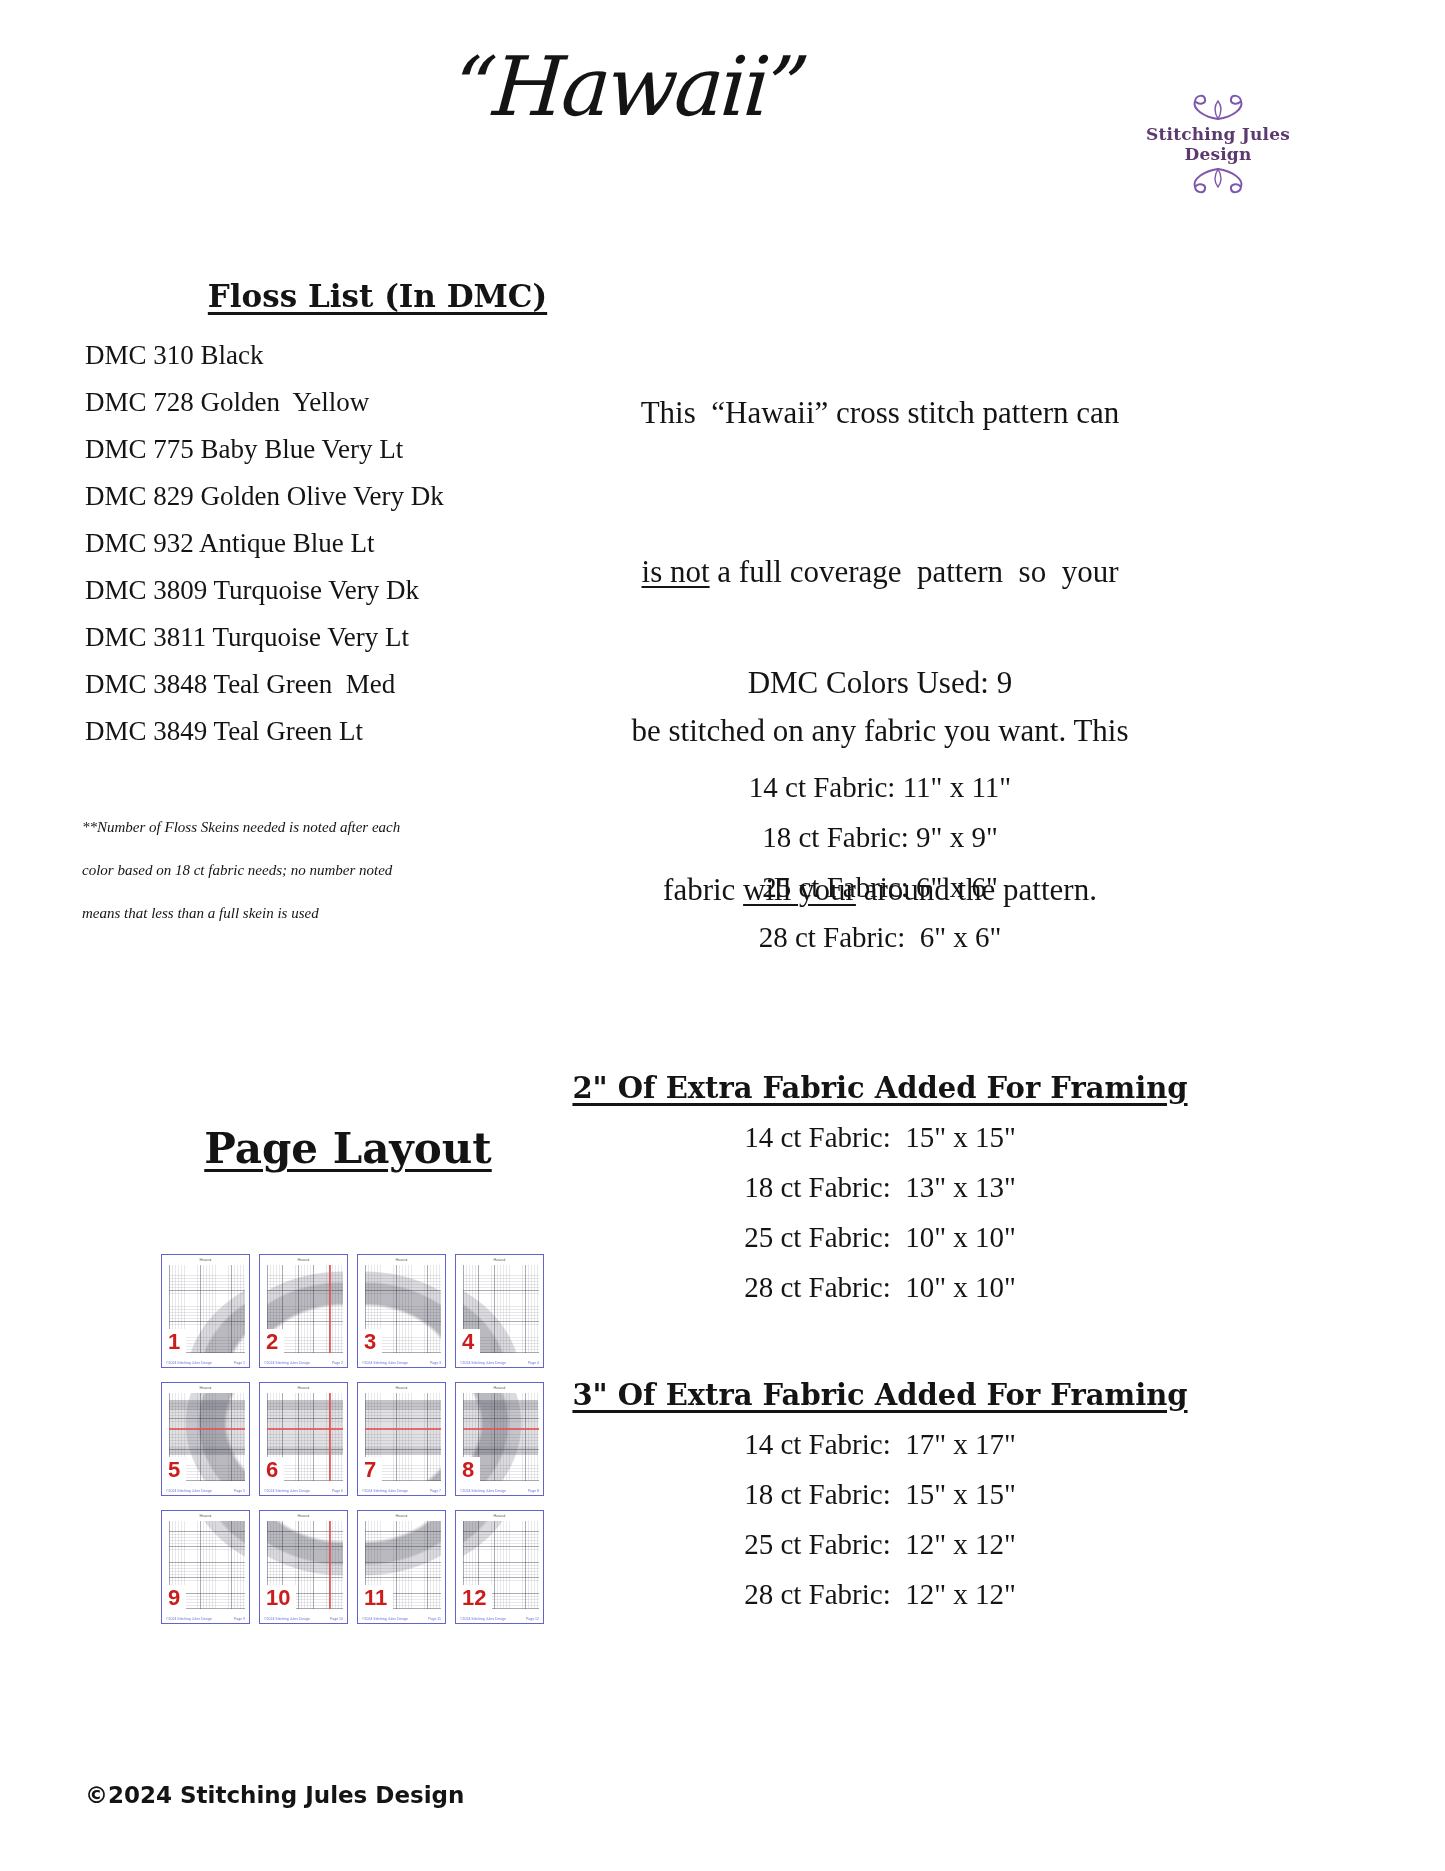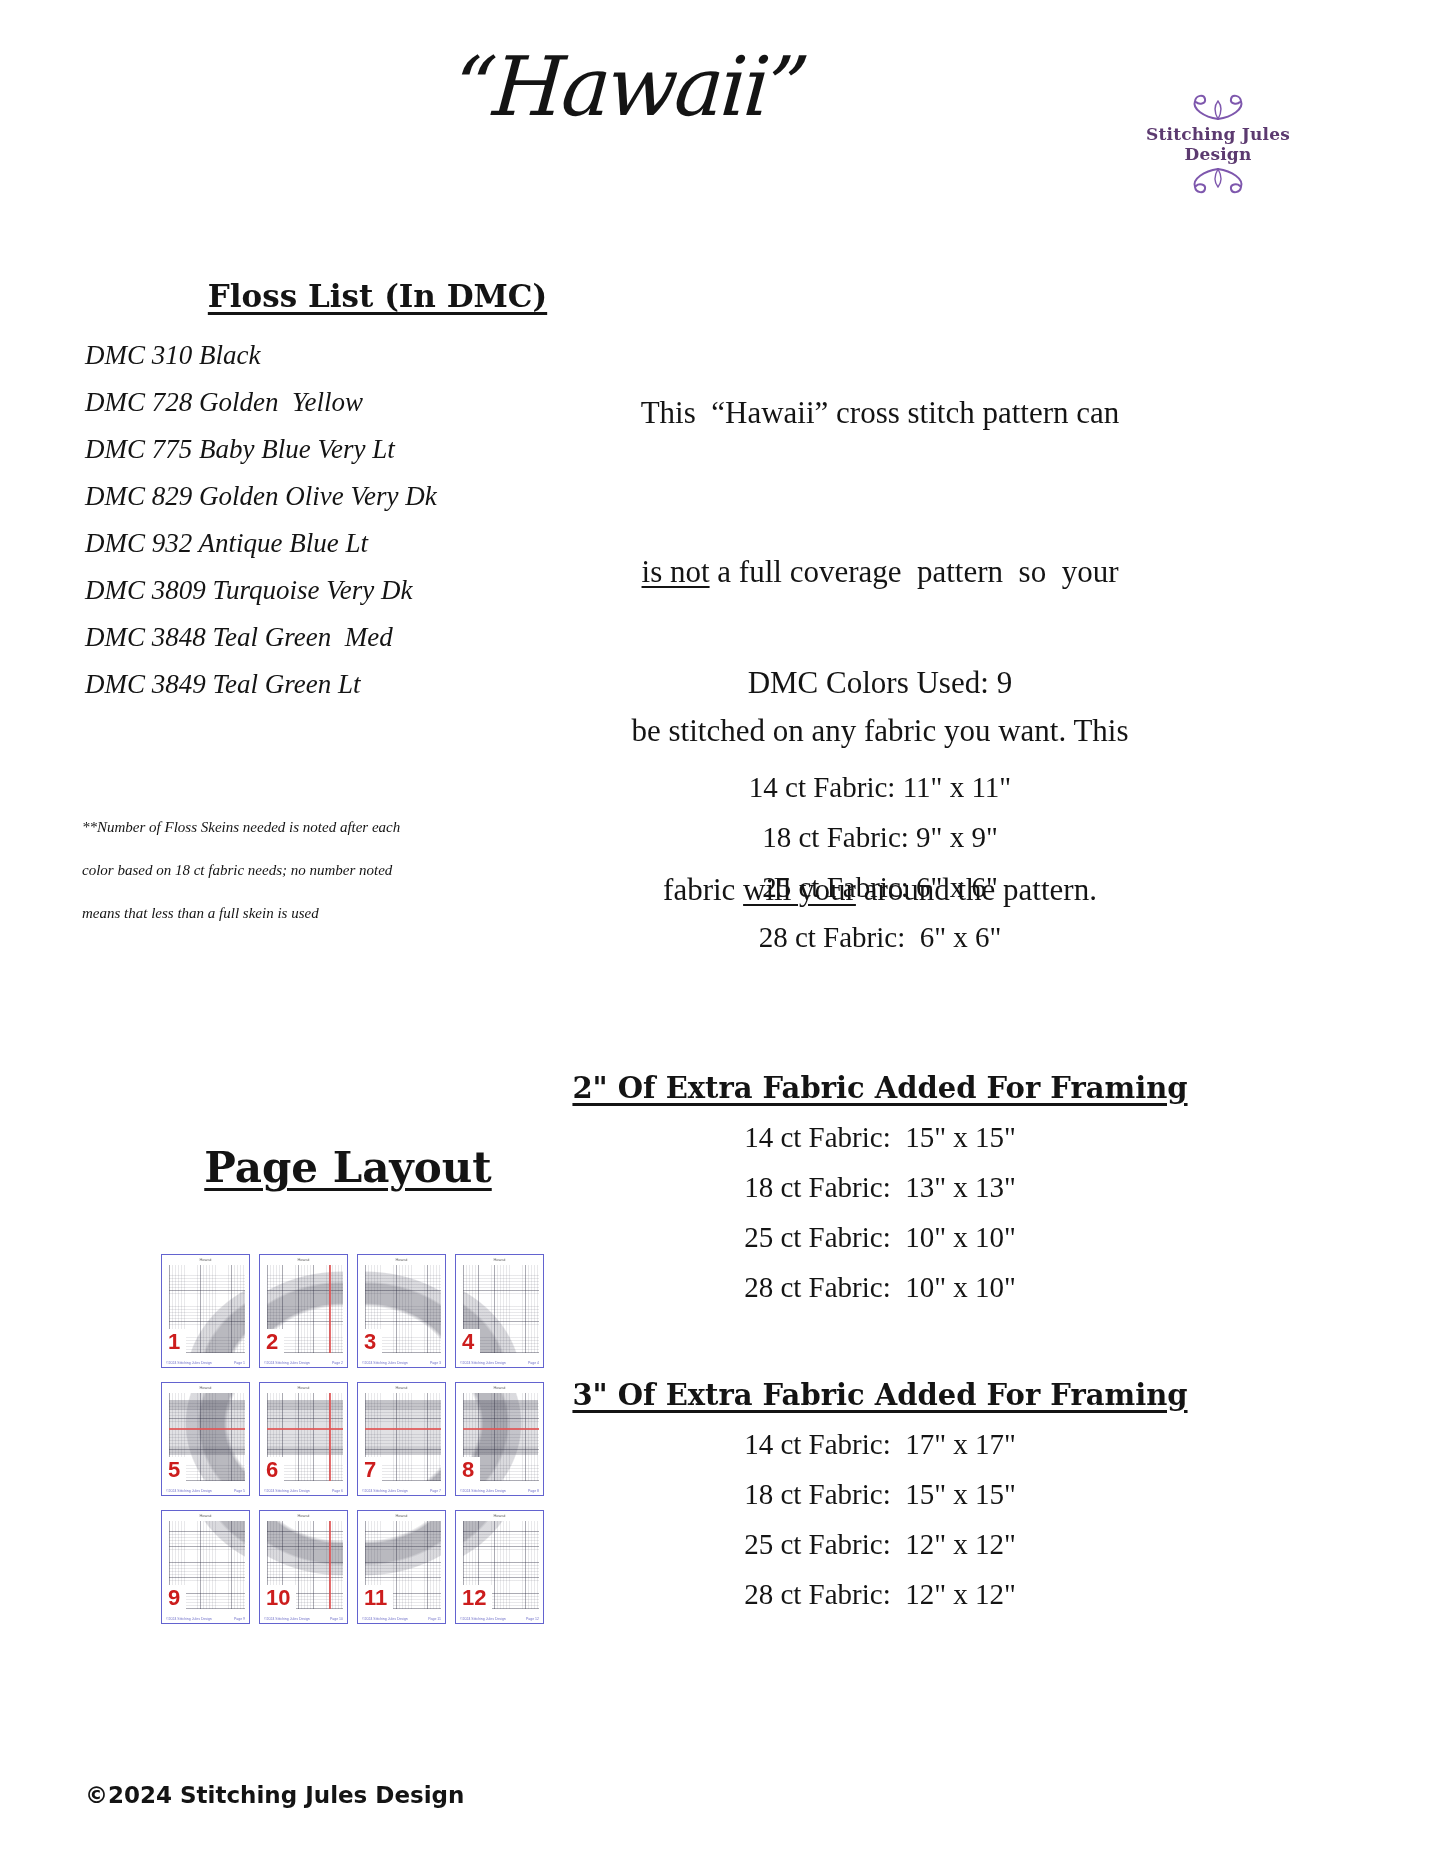--- a/index.html
+++ b/index.html
@@ -29,30 +29,30 @@
   }
   .flourish{color:var(--flourish-purple);display:block;margin:0 auto;}
   
   .floss-heading{
     position:absolute;left:170px;top:278px;width:415px;text-align:center;
     font-weight:700;font-size:31px;font-family:"DejaVu Serif",serif;
     text-decoration:underline;text-decoration-thickness:2.5px;text-underline-offset:5px;
   }
   .floss-list{
     position:absolute;left:85px;top:332px;margin:0;padding:0;list-style:none;
-    font-size:27px;line-height:47px;white-space:pre-wrap;font-style:italic;
+    font-size:27px;line-height:47px;white-space:pre-wrap;
   }
   .floss-note{
     position:absolute;left:82px;top:806px;width:520px;
     font-style:italic;font-size:15px;line-height:43px;
   }
   .layout-heading{
     position:absolute;left:148px;top:1124px;width:400px;text-align:center;
     font-weight:700;font-size:42px;font-family:"DejaVu Serif",serif;
-    text-decoration:underline;text-decoration-thickness:3px;text-underline-offset:6px;margin-top:19px;
+    text-decoration:underline;text-decoration-thickness:3px;text-underline-offset:6px;
   }
   
   .thumbs{
     position:absolute;left:161px;top:1254px;display:grid;
     grid-template-columns:repeat(4,89px);grid-auto-rows:114px;
     column-gap:9px;row-gap:14px;
   }
   .thumb{
     position:relative;width:89px;height:114px;box-sizing:border-box;
     background:#fff;border:1.6px solid var(--thumb-border);
@@ -126,21 +126,21 @@
     </svg>
     <div class="logo-text">Stitching Jules Design</div>
     <svg class="flourish" width="96" height="32" viewBox="0 0 96 32" fill="none" stroke="currentColor" stroke-width="2" stroke-linecap="round" style="transform:rotate(180deg)">
       <path d="M48 27 C 34 25, 22 17, 25 9 C 26 3, 34 2, 35 7 C 36 12, 29 13, 26 10"></path>
       <path d="M48 27 C 62 25, 74 17, 71 9 C 70 3, 62 2, 61 7 C 60 12, 67 13, 70 10"></path>
       <path d="M48 27 C 44 20, 44 14, 48 9 C 52 14, 52 20, 48 27" stroke-width="1.4"></path>
     </svg>
   </div>
 
   <div class="floss-heading">Floss List (In DMC)</div>
-  <ul class="floss-list" id="floss-list"><li>DMC 310 Black</li><li>DMC 728 Golden  Yellow</li><li>DMC 775 Baby Blue Very Lt</li><li>DMC 829 Golden Olive Very Dk</li><li>DMC 932 Antique Blue Lt</li><li>DMC 3809 Turquoise Very Dk</li><li>DMC 3848 Teal Green  Med</li><li>DMC 3849 Teal Green Lt</li></ul>
+  <ul class="floss-list" id="floss-list"><li>DMC 310 Black</li><li>DMC 728 Golden  Yellow</li><li>DMC 775 Baby Blue Very Lt</li><li>DMC 829 Golden Olive Very Dk</li><li>DMC 932 Antique Blue Lt</li><li>DMC 3809 Turquoise Very Dk</li><li>DMC 3811 Turquoise Very Lt</li><li>DMC 3848 Teal Green  Med</li><li>DMC 3849 Teal Green Lt</li></ul>
   <div class="floss-note" id="floss-note">
       <div>**Number of Floss Skeins needed is noted after each</div>
       <div>color based on 18 ct fabric needs; no number noted</div>
       <div>means that less than a full skein is used</div>
     </div>
 
   <div class="intro">
     <div class="iline">This  “Hawaii” cross stitch pattern can</div>
     <div class="iline"><span class="u">is not</span><span> a full coverage  pattern  so  your</span></div>
     <div class="iline">be stitched on any fabric you want. This</div>

